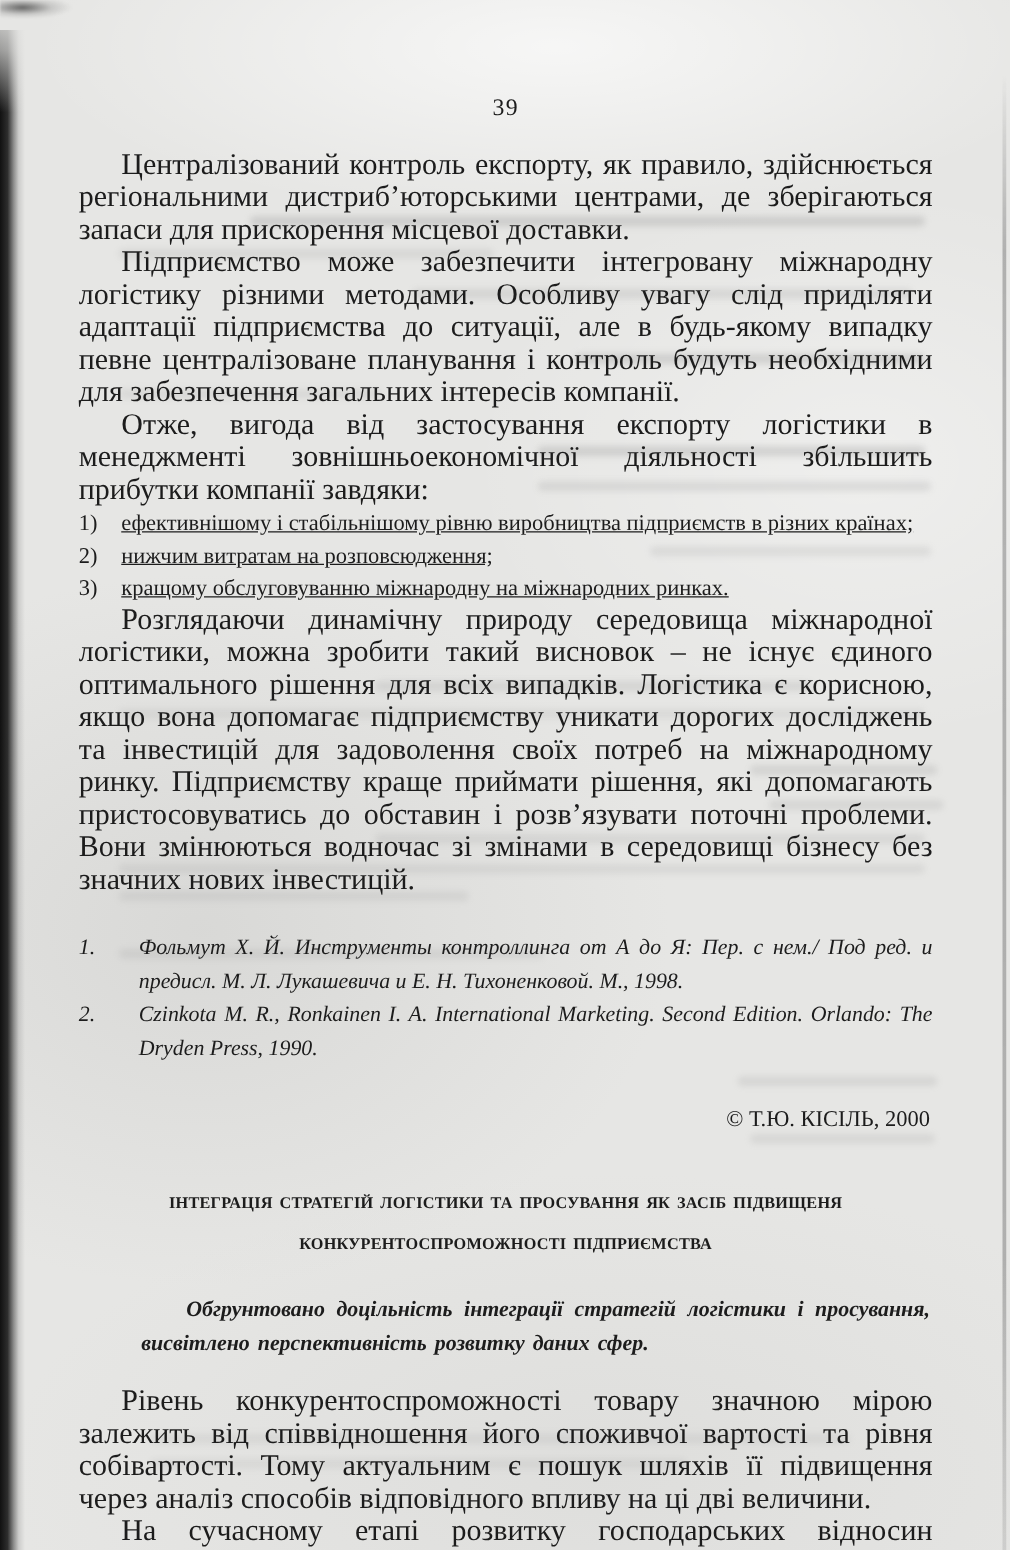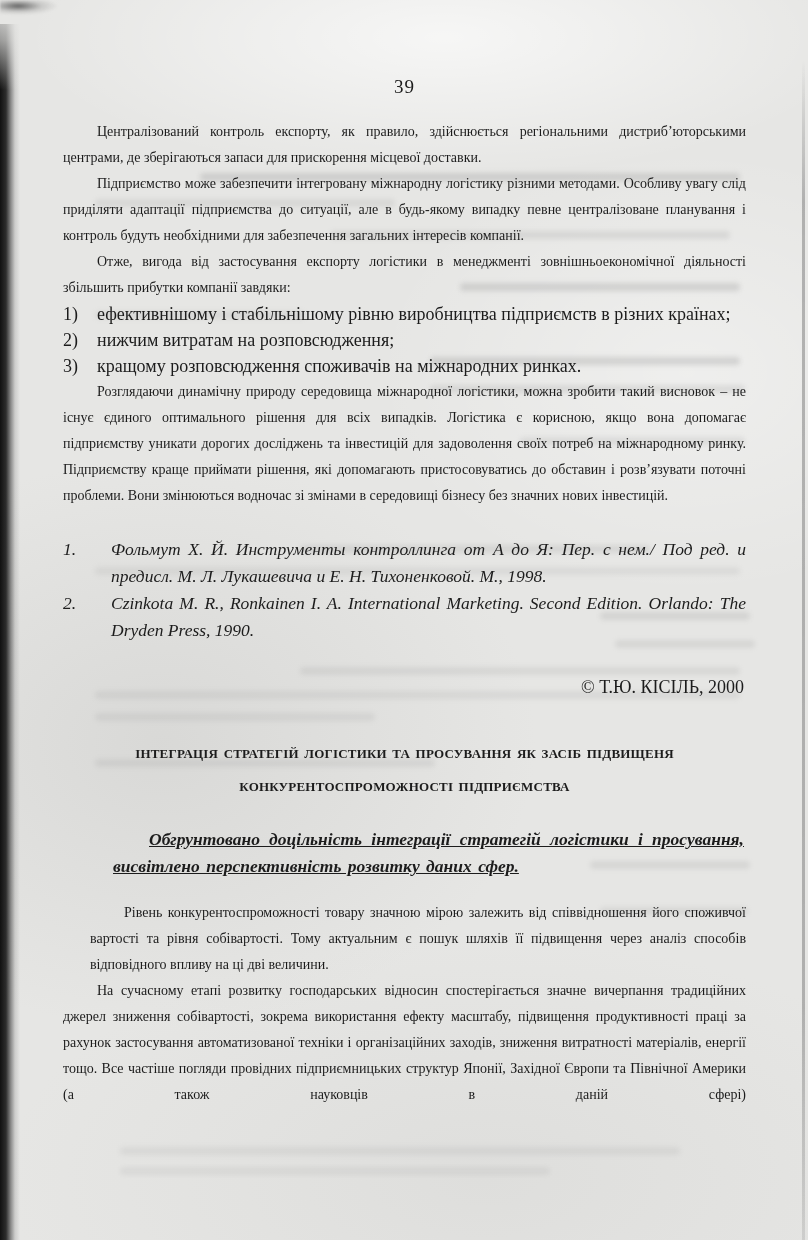--- a/index.html
+++ b/index.html
@@ -48,32 +48,32 @@
   .content{
     position:absolute;left:63px;top:0;width:683px;
   }
   .page-number{
     margin-top:76px;
     text-align:center;
     font-size:19px;letter-spacing:1px;
   }
   .body-text{
     margin:0;
-    font-size:14px;line-height:26px;
+    font-size:24px;line-height:26px;
     text-align:justify;
     text-indent:34px;
   }
   .first-para{margin-top:21px;}
   .justify-last{text-align-last:justify;}
   .benefit-row{
     display:flex;
     font-size:18px;line-height:26px;
   }
   .benefit-num{flex:0 0 34px;}
-  .benefit-text{flex:1;text-align:justify;}
+  .benefit-text{flex:1;text-align:justify;text-decoration:underline;}
   .references{margin-top:27px;}
   .ref-row{
     display:flex;
     font-style:italic;
     font-size:17.5px;line-height:27px;
   }
   .ref-num{flex:0 0 32px;}
   .ref-text{flex:1;text-align:justify;margin-left:16px;}
   .copyright{
     margin-top:29px;
@@ -90,23 +90,22 @@
     letter-spacing:.2px;
     word-spacing:2px;
   }
   .article-abstract{
     margin:23px 2px 0 50px;
     font-weight:bold;font-style:italic;
     font-size:17.5px;line-height:27px;
     text-align:justify;
     text-indent:36px;
     word-spacing:2px;
-    text-decoration:underline;
   }
-  .article-body-first{margin-top:20px;margin-left:27px;}
+  .article-body-first{margin-top:20px;}
 </style>
 </head>
 <body>
 
 <div class="page">
 
   <div class="edge-left"></div>
   <div class="edge-left-fade"></div>
   <div class="corner-smudge"></div>
   <div class="edge-right"></div>
@@ -144,21 +143,21 @@
       <div class="benefit-row">
         <span class="benefit-num">1)</span>
         <span class="benefit-text">ефективнішому і стабільнішому рівню виробництва підприємств в різних країнах;</span>
       </div>
       <div class="benefit-row">
         <span class="benefit-num">2)</span>
         <span class="benefit-text">нижчим витратам на розповсюдження;</span>
       </div>
       <div class="benefit-row">
         <span class="benefit-num">3)</span>
-        <span class="benefit-text">кращому розповсюдження споживачів на міжнародних ринках.</span>
+        <span class="benefit-text">кращому обслуговуванню міжнародну на міжнародних ринках.</span>
       </div>
     </div>
 
     <p class="body-text">Розглядаючи динамічну природу середовища міжнародної логістики, можна зробити такий висновок – не існує єдиного оптимального рішення для всіх випадків. Логістика є корисною, якщо вона допомагає підприємству уникати дорогих досліджень та інвестицій для задоволення своїх потреб на міжнародному ринку. Підприємству краще приймати рішення, які допомагають пристосовуватись до обставин і розв’язувати поточні проблеми. Вони змінюються водночас зі змінами в середовищі бізнесу без значних нових інвестицій.</p>
 
     <div class="references">
       <div class="ref-row">
         <span class="ref-num">1.</span>
         <span class="ref-text">Фольмут Х. Й. Инструменты контроллинга от А до Я: Пер. с нем./ Под ред. и предисл. М. Л. Лукашевича и Е. Н. Тихоненковой. М., 1998.</span>
       </div>

